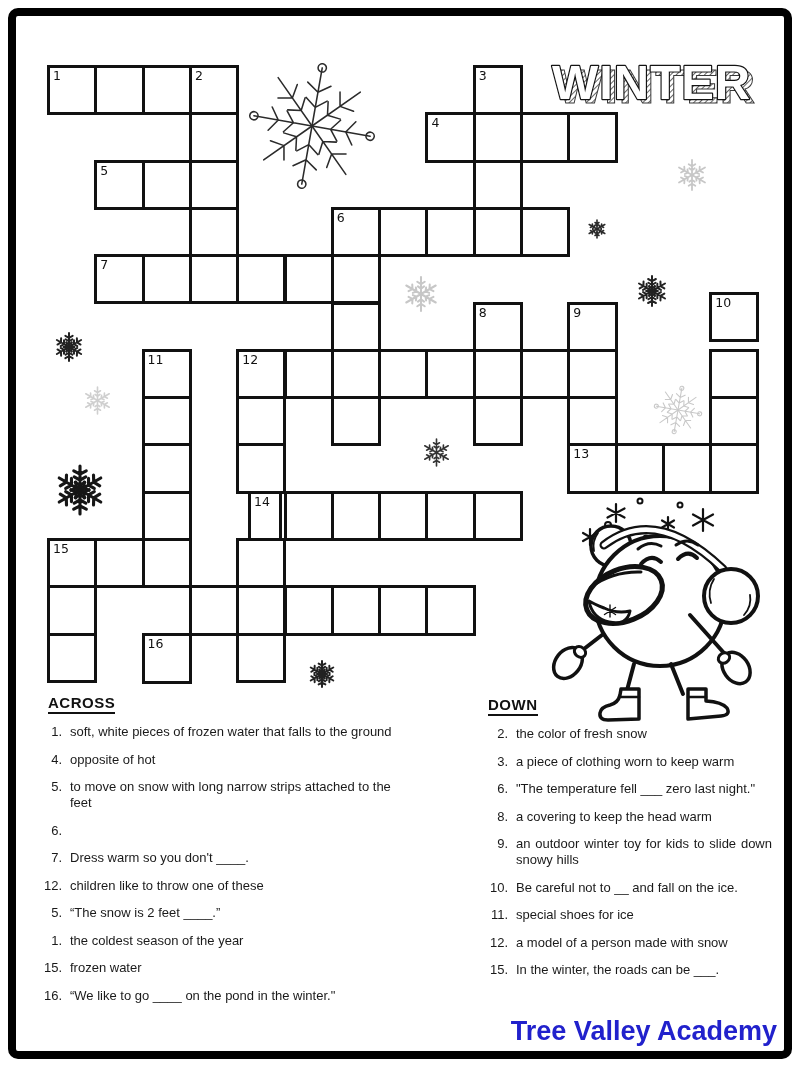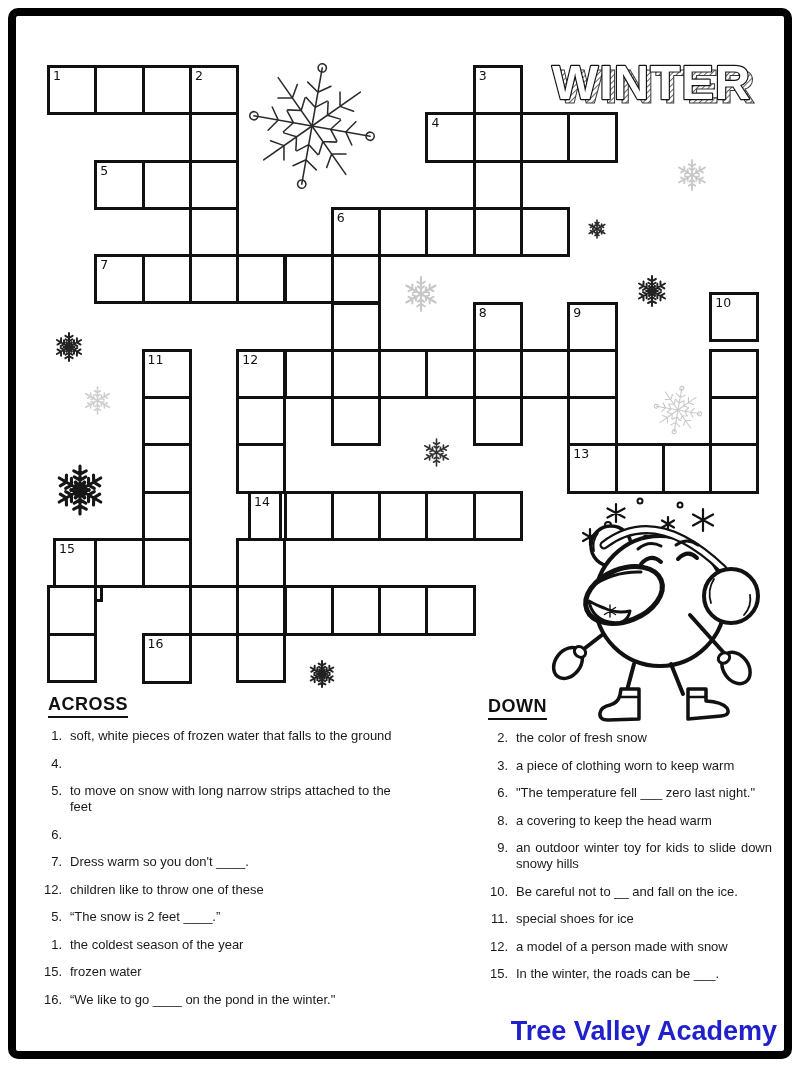--- a/index.html
+++ b/index.html
@@ -17,21 +17,21 @@
   }
   .cell .num{
     position:absolute;top:0px;left:3px;font-size:12.5px;line-height:15px;
     font-family:"DejaVu Sans",sans-serif;color:#111;
   }
   .title-wrap{position:absolute;left:548px;top:44px;width:225px;height:70px;}
   .clues{position:absolute;}
   #across-sec{left:40px;top:694px;width:420px;}
   #down-sec{left:484px;top:696px;width:300px;}
   .clue-header{
-    font-size:18px;font-weight:bold;letter-spacing:.5px;color:#111;
+    font-size:15px;font-weight:bold;letter-spacing:.5px;color:#111;
     border-bottom:2.5px solid #111;display:inline-block;padding-bottom:1px;
   }
   #across-sec .clue-header{margin-left:8px;}
   #down-sec .clue-header{margin-left:4px;}
   .clue-list{margin-top:10px;}
   .clue{display:flex;margin-bottom:11.5px;font-size:13px;line-height:16px;}
   .clue .clue-num{flex:0 0 22px;text-align:right;margin-right:8px;}
   #down-sec .clue .clue-num{flex-basis:24px;}
   #across-sec .clue .clue-text{width:322px;}
   #down-sec .clue .clue-text{width:256px;text-align:justify;}
@@ -403,21 +403,21 @@
     <div class="cell" style="left: 236.2px; top: 538px; width: 50.3px; height: 50.3px;"></div>
     <div class="cell" style="left: 236.2px; top: 585.3px; width: 50.3px; height: 50.3px;"></div>
     <div class="cell" style="left: 236.2px; top: 632.6px; width: 50.3px; height: 50.3px;"></div>
     <div class="cell" style="left: 614.6px; top: 443.4px; width: 50.3px; height: 50.3px;"></div>
     <div class="cell" style="left: 661.9px; top: 443.4px; width: 50.3px; height: 50.3px;"></div>
     <div class="cell" style="left: 283.5px; top: 490.7px; width: 50.3px; height: 50.3px;"></div>
     <div class="cell" style="left: 330.8px; top: 490.7px; width: 50.3px; height: 50.3px;"></div>
     <div class="cell" style="left: 378.1px; top: 490.7px; width: 50.3px; height: 50.3px;"></div>
     <div class="cell" style="left: 425.4px; top: 490.7px; width: 50.3px; height: 50.3px;"></div>
     <div class="cell" style="left: 472.7px; top: 490.7px; width: 50.3px; height: 50.3px;"></div>
-    <div class="cell" style="left: 53px; top: 538px; width: 50.3px; height: 64px;">
+    <div class="cell" style="left: 47px; top: 538px; width: 50.3px; height: 64px;">
       <span class="num">15</span>
     </div>
     <div class="cell" style="left: 94.3px; top: 538px; width: 50.3px; height: 50.3px;"></div>
     <div class="cell" style="left: 47px; top: 585.3px; width: 50.3px; height: 50.3px;"></div>
     <div class="cell" style="left: 47px; top: 632.6px; width: 50.3px; height: 50.3px;"></div>
     <div class="cell" style="left: 188.9px; top: 585.3px; width: 50.3px; height: 50.3px;"></div>
     <div class="cell" style="left: 283.5px; top: 585.3px; width: 50.3px; height: 50.3px;"></div>
     <div class="cell" style="left: 330.8px; top: 585.3px; width: 50.3px; height: 50.3px;"></div>
     <div class="cell" style="left: 378.1px; top: 585.3px; width: 50.3px; height: 50.3px;"></div>
     <div class="cell" style="left: 425.4px; top: 585.3px; width: 50.3px; height: 50.3px;"></div>
@@ -502,20 +502,21 @@
 
 <div class="clues" id="across-sec">
   <span class="clue-header">ACROSS</span>
   <div class="clue-list" id="across-list">
       <div class="clue">
         <span class="clue-num">1.</span>
         <span class="clue-text">soft, white pieces of frozen water that falls to the ground</span>
       </div>
       <div class="clue">
         <span class="clue-num">4.</span>
+        <span class="clue-text">opposite of hot</span>
       </div>
       <div class="clue">
         <span class="clue-num">5.</span>
         <span class="clue-text">to move on snow with long narrow strips attached to the feet</span>
       </div>
       <div class="clue">
         <span class="clue-num">6.</span>
       </div>
       <div class="clue">
         <span class="clue-num">7.</span>

